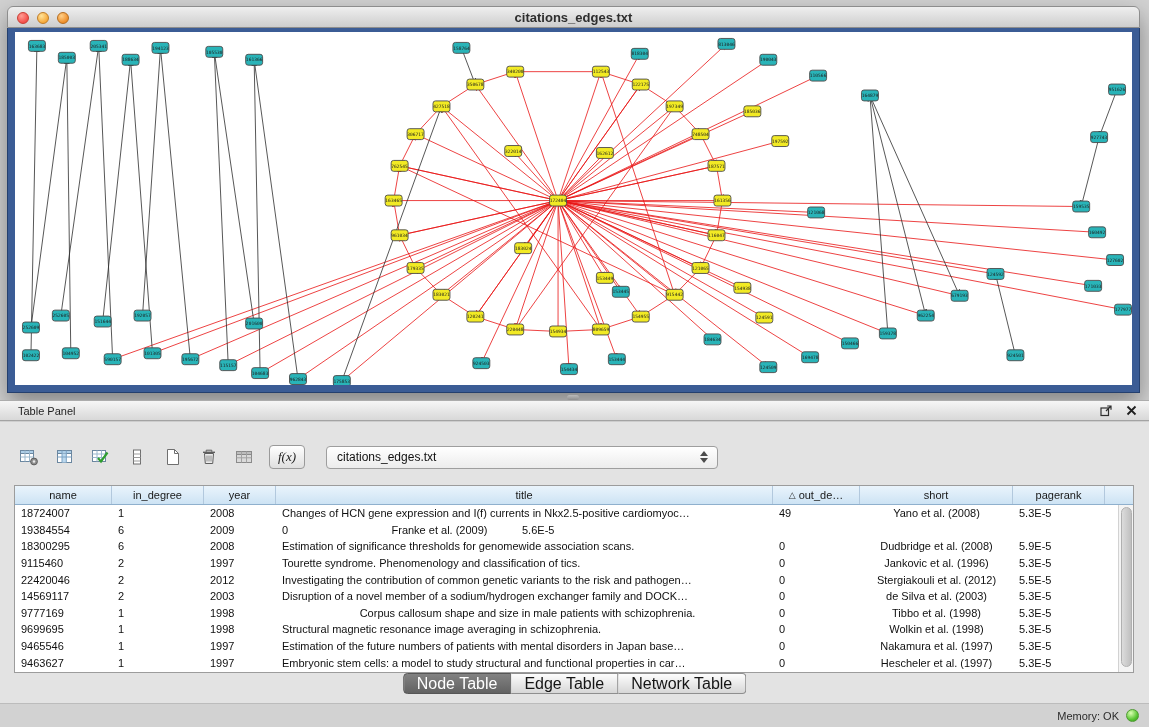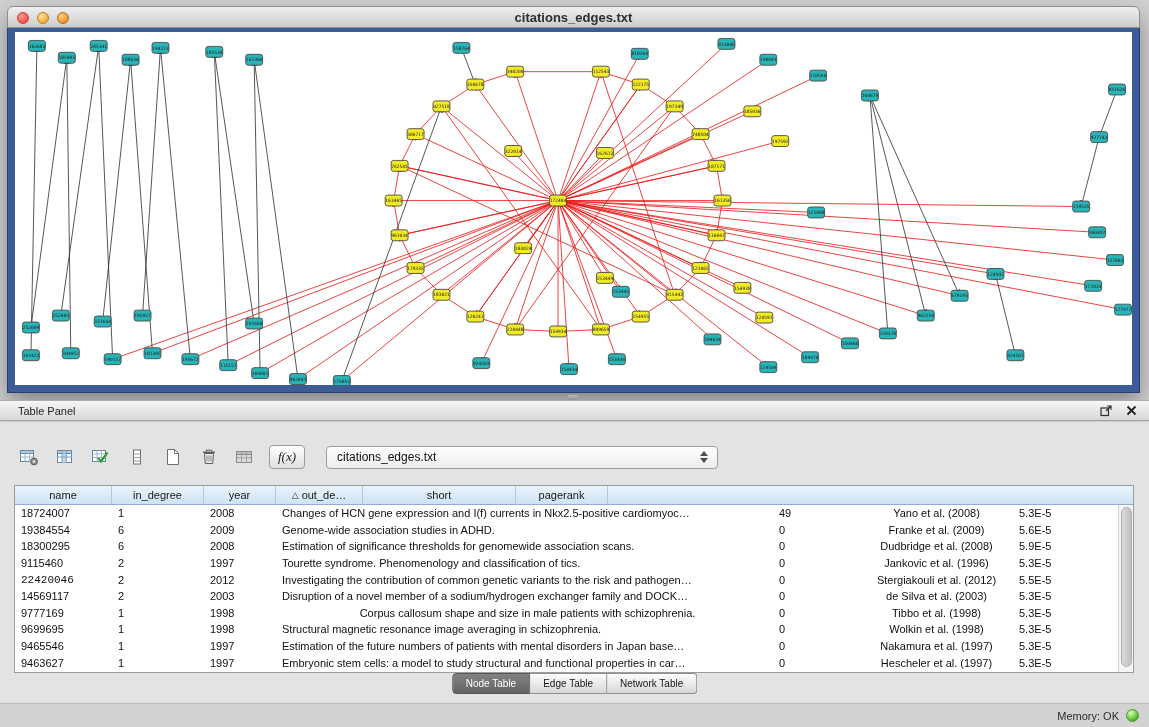--- a/index.html
+++ b/index.html
@@ -56,21 +56,21 @@
   .sort { font-size:9px; color:#333; }
   .rows { position:absolute; left:0; top:19px; right:15px; bottom:0; overflow:hidden; background:#fff; }
   .row { display:flex; height:16.6px; align-items:center; }
   .td { font-size:11px; color:#101010; padding-left:6px; white-space:nowrap; overflow:hidden; }
   .td.c { text-align:center; padding-left:0; }
   .vscroll { position:absolute; right:0; top:19px; bottom:0; width:15px; background:#f4f4f4; border-left:1px solid #d2d2d2; }
   .vthumb { margin:2px auto 0; width:11px; height:160px; border-radius:6px;
     background:linear-gradient(90deg,#dcdcdc,#bfbfbf); border:1px solid #b0b0b0; }
 
   .tabs { position:absolute; left:50%; transform:translateX(-50%); top:251px; display:flex; height:21px; }
-  .tab { padding:0 13px; display:flex; align-items:center; font-size:10px; color:#151515;
+  .tab { padding:0 13px; display:flex; align-items:center; font-size:16px; color:#151515;
     background:linear-gradient(#fdfdfd,#d7d7d7); border:1px solid #8f8f8f; border-left:none; }
   .tab:first-child { border-left:1px solid #8f8f8f; border-radius:4px 0 0 4px; }
   .tab:last-child { border-radius:0 4px 4px 0; }
   .tab.active { background:linear-gradient(#828282,#626262); color:#ffffff; border-color:#565656; }
 
   .statusbar { position:absolute; left:0; bottom:0; width:100%; height:24px; background:#d2d2d2;
     border-top:1px solid #bcbcbc; display:flex; align-items:center; justify-content:flex-end; gap:7px; padding-right:10px; }
   .memory { font-size:11px; color:#2c2c2c; }
   .orb { width:13px; height:13px; border-radius:50%; border:1px solid #4e9a32;
     background:radial-gradient(circle at 35% 28%, #dcffb4, #5ac634 60%, #2f9517); }
@@ -625,20 +625,23 @@
       <div class="thead" id="thead">
           <div class="th" style="width: 97px;">
             <span>name</span>
           </div>
           <div class="th" style="width: 92px;">
             <span>in_degree</span>
           </div>
           <div class="th" style="width: 72px;">
             <span>year</span>
           </div>
+          <div class="th" style="width: 497px;">
+            <span>title</span>
+          </div>
           <div class="th" style="width: 87px;">
             <span class="sort">△</span>
             <span>out_de…</span>
           </div>
           <div class="th" style="width: 153px;">
             <span>short</span>
           </div>
           <div class="th" style="width: 92px;">
             <span>pagerank</span>
           </div>
@@ -651,21 +654,20 @@
             <div class="td" style="width: 72px;">2008</div>
             <div class="td" style="width: 497px;">Changes of HCN gene expression and I(f) currents in Nkx2.5-positive cardiomyoc…</div>
             <div class="td" style="width: 87px;">49</div>
             <div class="td c" style="width: 153px;">Yano et al. (2008)</div>
             <div class="td" style="width: 92px;">5.3E-5</div>
           </div>
           <div class="row">
             <div class="td" style="width: 97px;">19384554</div>
             <div class="td" style="width: 92px;">6</div>
             <div class="td" style="width: 72px;">2009</div>
-            <div class="td" style="width: 497px;">Genome-wide association studies in ADHD.</div>
             <div class="td" style="width: 87px;">0</div>
             <div class="td c" style="width: 153px;">Franke et al. (2009)</div>
             <div class="td" style="width: 92px;">5.6E-5</div>
           </div>
           <div class="row">
             <div class="td" style="width: 97px;">18300295</div>
             <div class="td" style="width: 92px;">6</div>
             <div class="td" style="width: 72px;">2008</div>
             <div class="td" style="width: 497px;">Estimation of significance thresholds for genomewide association scans.</div>
             <div class="td" style="width: 87px;">0</div>
@@ -675,21 +677,21 @@
           <div class="row">
             <div class="td" style="width: 97px;">9115460</div>
             <div class="td" style="width: 92px;">2</div>
             <div class="td" style="width: 72px;">1997</div>
             <div class="td" style="width: 497px;">Tourette syndrome. Phenomenology and classification of tics.</div>
             <div class="td" style="width: 87px;">0</div>
             <div class="td c" style="width: 153px;">Jankovic et al. (1996)</div>
             <div class="td" style="width: 92px;">5.3E-5</div>
           </div>
           <div class="row">
-            <div class="td" style="width: 97px; font-family: Liberation Mono, monospace;">22420046</div>
+            <div class="td" style="width: 97px;">22420046</div>
             <div class="td" style="width: 92px;">2</div>
             <div class="td" style="width: 72px;">2012</div>
             <div class="td" style="width: 497px;">Investigating the contribution of common genetic variants to the risk and pathogen…</div>
             <div class="td" style="width: 87px;">0</div>
             <div class="td c" style="width: 153px;">Stergiakouli et al. (2012)</div>
             <div class="td" style="width: 92px;">5.5E-5</div>
           </div>
           <div class="row">
             <div class="td" style="width: 97px;">14569117</div>
             <div class="td" style="width: 92px;">2</div>

